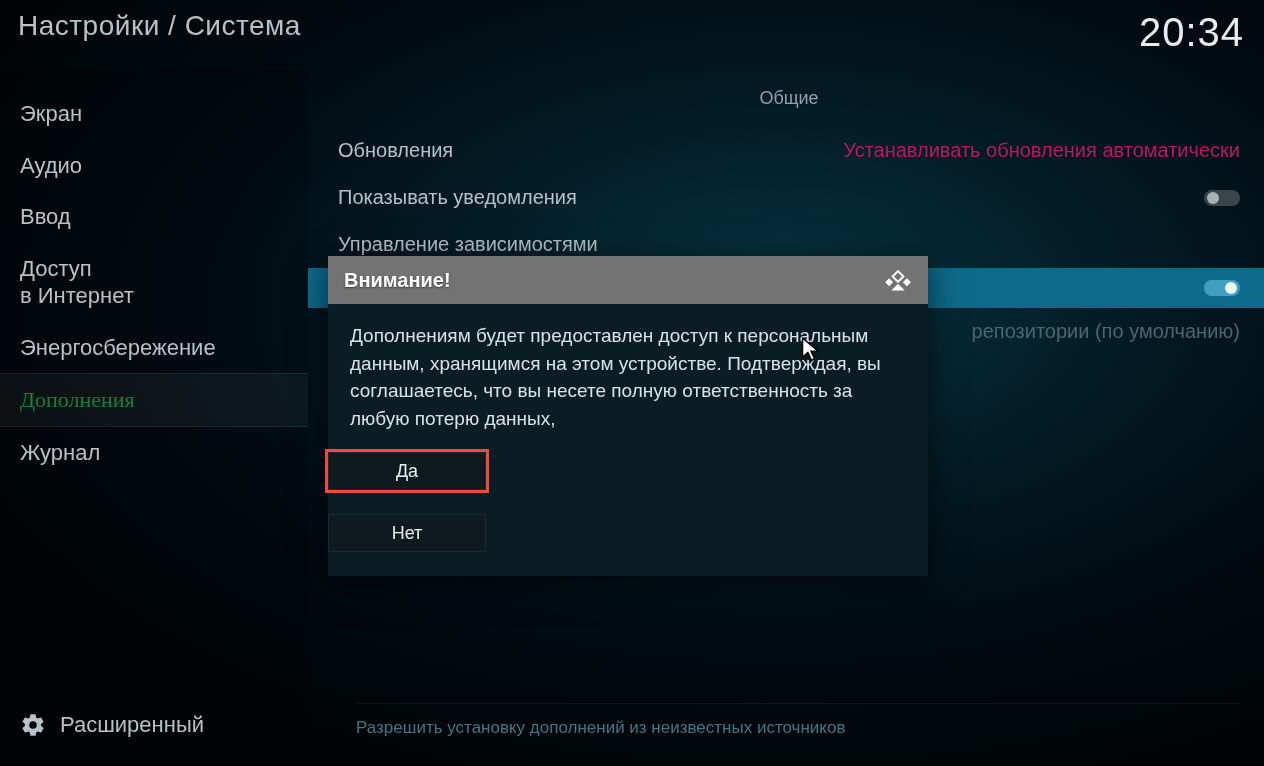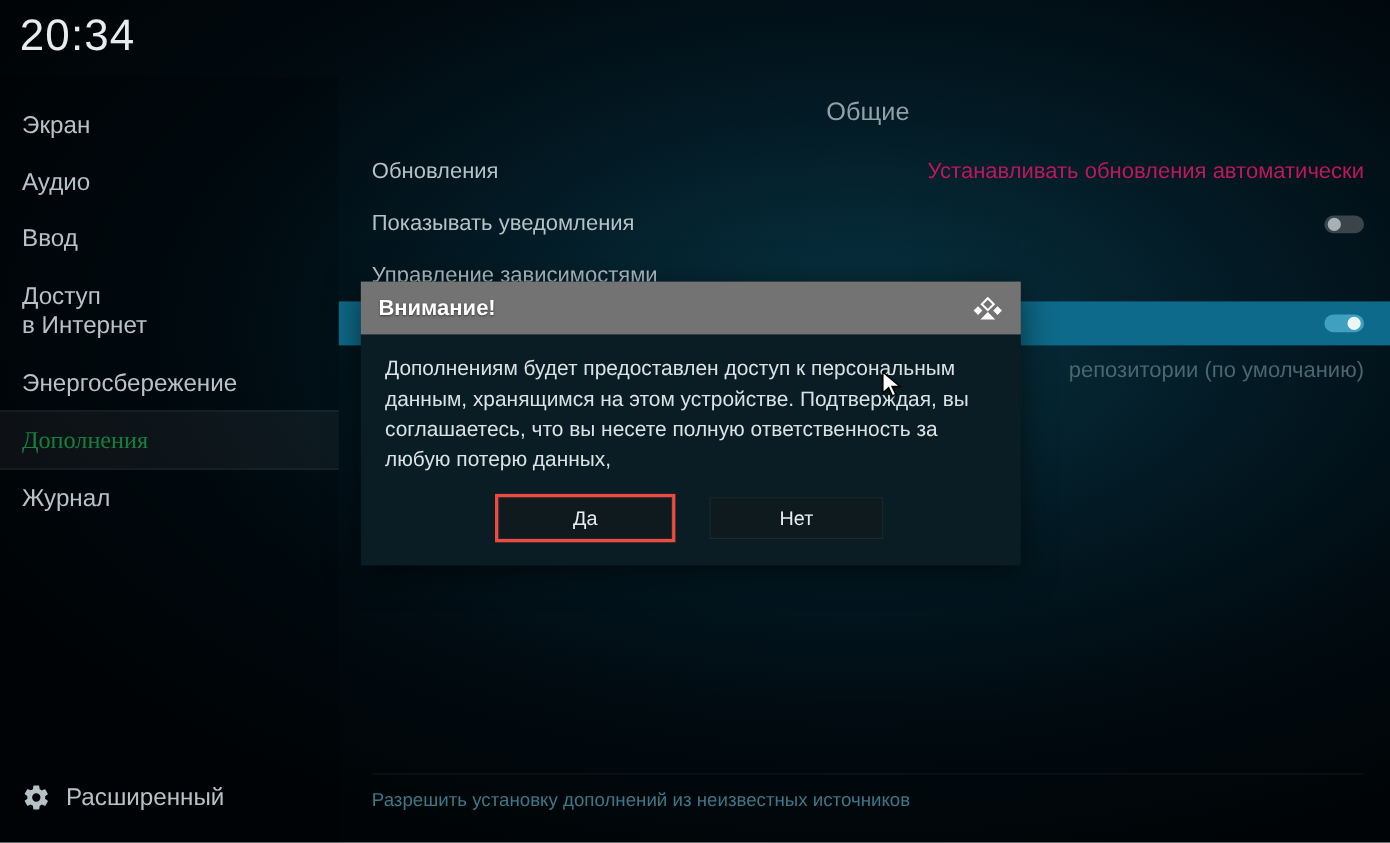--- a/index.html
+++ b/index.html
@@ -30,70 +30,71 @@
     font-family: Liberation Serif, serif;
   }
   .side-footer {
     display: flex; align-items: flex-end; gap: 14px;
     padding: 14px 20px 28px 20px;
   }
   .gear svg { width: 26px; height: 26px; display: block; }
   .side-footer-label { font-size: 22px; color: #b7c2c7; font-weight: 300; }
 
   .content { flex: 1; padding: 18px 24px 0 30px; position: relative; }
-  .sec-title { text-align: center; font-size: 23px; color: #8fa0a6; margin-bottom: 18px; font-weight: 400; }
+  .sec-title { text-align: center; font-size: 18px; color: #8fa0a6; margin-bottom: 18px; font-weight: 400; }
   .row {
     display: flex; justify-content: space-between; align-items: center;
     padding: 12px 0; font-size: 20px; color: #b7c2c7; font-weight: 300;
   }
   .row .val { color: #be185d; }
   .row.highlight { background: #0e6a8a; margin: 0 -24px 0 -30px; padding: 12px 24px 12px 30px; color: #eaf2f4; }
   .row.dim .lbl, .row.dim .val { color: #4a666f; }
 
   .toggle {
     width: 36px; height: 16px; border-radius: 10px; background: #3b4549; position: relative;
     display: inline-block;
   }
   .toggle::after {
     content: ""; position: absolute; width: 12px; height: 12px; border-radius: 50%;
     background: #a7b1b4; top: 2px; left: 3px;
   }
   .toggle.on { background: #3fa0bf; }
   .toggle.on::after { left: auto; right: 3px; background: #eef5f7; }
   .bottom-hint {
-    position: absolute; left: 30px; bottom: 28px; color: #3f7786; font-size: 17px;
+    position: absolute; left: 48px; bottom: 28px; color: #3f7786; font-size: 17px;
     border-top: 1px solid rgba(255,255,255,.06); padding-top: 14px; right: 24px;
   }
 
   
   .dialog {
     position: absolute; left: 328px; top: 256px; width: 600px;
     background: #0b1d24; box-shadow: 0 6px 30px rgba(0,0,0,.6);
   }
   .dlg-header {
     background: #737373; color: #fff; font-weight: 700; font-size: 20px;
     padding: 10px 16px; display: flex; justify-content: space-between; align-items: center;
     text-shadow: 0 1px 2px rgba(0,0,0,.5);
   }
   .kodi-icon svg { width: 28px; height: 28px; display: block; }
   .dlg-body { padding: 18px 22px 10px 22px; font-size: 19px; line-height: 1.45; color: #d9e2e5; font-weight: 300; }
-  .dlg-actions { display: flex; justify-content: center; gap: 34px; padding: 10px 0 24px 0; }
+  .dlg-actions { display: flex; justify-content: center; gap: 24px; padding: 10px 0 24px 0; flex-direction: column; }
   .dlg-btn {
     width: 158px; height: 38px; background: #0e1a1e; color: #e8eef0;
     font-size: 18px; display: flex; align-items: center; justify-content: center;
     border: 1px solid #1a2a30; cursor: pointer;
   }
   .dlg-btn.yes { outline: 3px solid #ef4a3d; outline-offset: 0; }
   .cursor { position: absolute; left: 798px; top: 336px; pointer-events: none; }
   .cursor svg { width: 28px; height: 28px; filter: drop-shadow(0 1px 1px rgba(0,0,0,.8)); }
 </style>
 </head>
 <body>
 
 <div class="header">
+  <div class="breadcrumb">Настройки / Система</div>
   <div class="clock">20:34</div>
 </div>
 
 <div class="layout">
   <div class="sidebar">
     <div class="side-items">
       <div class="side-item"><span>Экран</span></div>
       <div class="side-item"><span>Аудио</span></div>
       <div class="side-item"><span>Ввод</span></div>
       <div class="side-item"><span style="white-space:pre-line">Доступ

